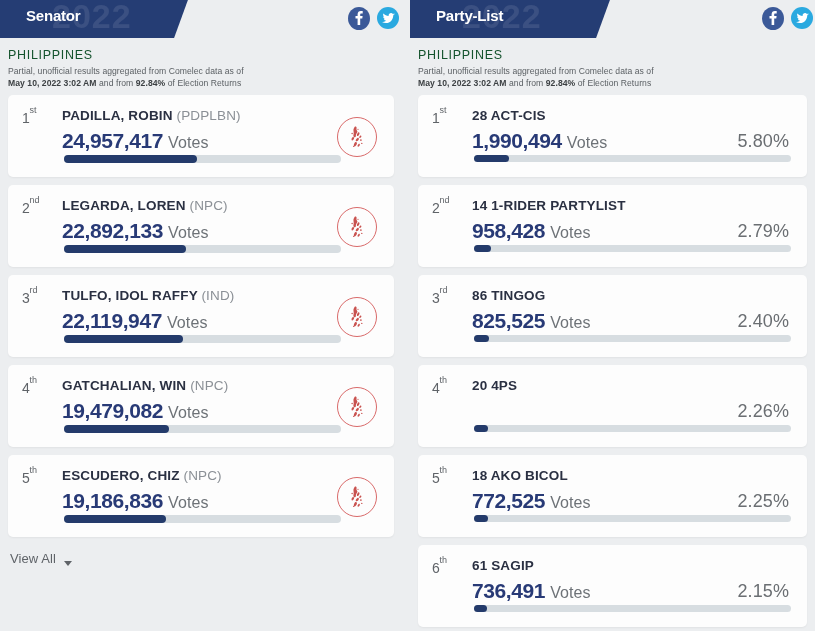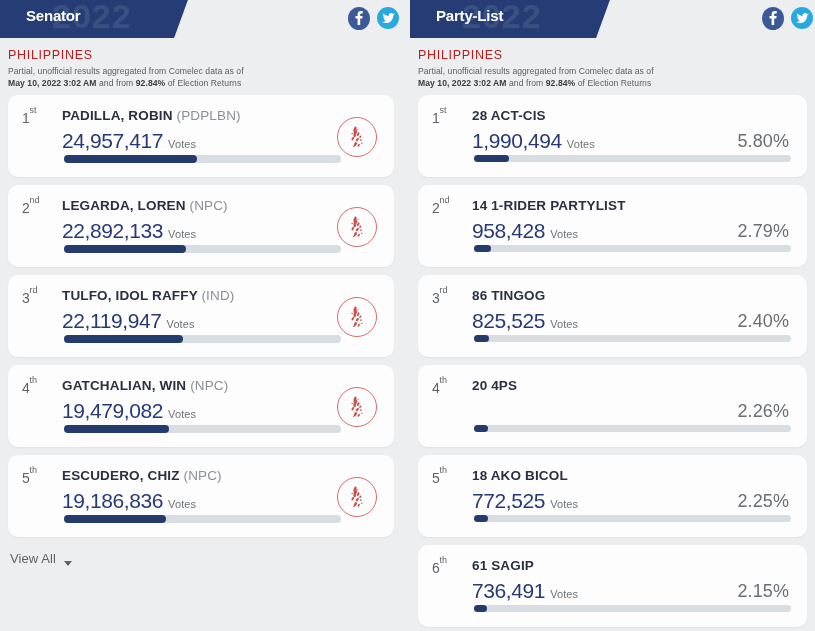--- a/index.html
+++ b/index.html
@@ -53,32 +53,32 @@
     color:#fff;font-size:12px;font-weight:bold;
     line-height:1;
   }
   .sbtn.fb{background:#3b5998;font-family:"Liberation Serif",serif;padding-bottom:1px;}
   .sbtn.tw{background:#2aa9e0;}
   .sbtn svg{display:block;}
 
   
   .region{padding:10px 0 0 8px;}
   .region-name{
-    font-size:12.5px;color:#b91c1c;letter-spacing:0.7px;
+    font-size:12.5px;color:#14532d;letter-spacing:0.7px;
     font-weight:normal;margin:0 0 4px 0;
   }
   .region-sub{
     font-size:8.6px;color:#5a5f63;line-height:11.5px;letter-spacing:0.05px;
   }
   .region-sub b{font-weight:bold;color:#3c4043;}
 
   
   .list{padding:6px 8px 0 8px;}
   .card{
-    position:relative;background:#fdfdfd;border-radius:10px;
+    position:relative;background:#fdfdfd;border-radius:5px;
     margin-bottom:8px;box-sizing:border-box;
     box-shadow:0 1px 2px rgba(0,0,0,0.05);
   }
   .card.sen{height:82px;padding:12px 0 0 0;}
   .card.par{height:82px;padding:12px 0 0 0;}
 
   .rank{
     position:absolute;left:14px;top:14px;
     font-size:14px;color:#5f6368;font-weight:normal;
     letter-spacing:-0.2px;
@@ -90,24 +90,24 @@
     font-size:13.5px;font-weight:bold;color:#2a3042;letter-spacing:0.15px;
     white-space:nowrap;
   }
   .cand-name .party{color:#8b9096;font-weight:normal;}
 
   .votes-line{
     position:absolute;left:54px;top:34px;
     white-space:nowrap;
   }
   .votes-num{
-    font-size:21px;font-weight:normal;color:#283a76;letter-spacing:-0.4px;
+    font-size:21px;font-weight:bold;color:#283a76;letter-spacing:-0.4px;
   }
   .votes-lbl{
-    font-size:11px;color:#6d7277;margin-left:5px;letter-spacing:0.1px;
+    font-size:16px;color:#6d7277;margin-left:5px;letter-spacing:0.1px;
   }
   .pct{
     position:absolute;right:18px;top:36px;
     font-size:18px;font-weight:normal;color:#6a6e72;letter-spacing:0.1px;
   }
 
   .bar{
     position:absolute;left:56px;height:8px;border-radius:4px;
     background:#d7dde1;bottom:14px;
   }

